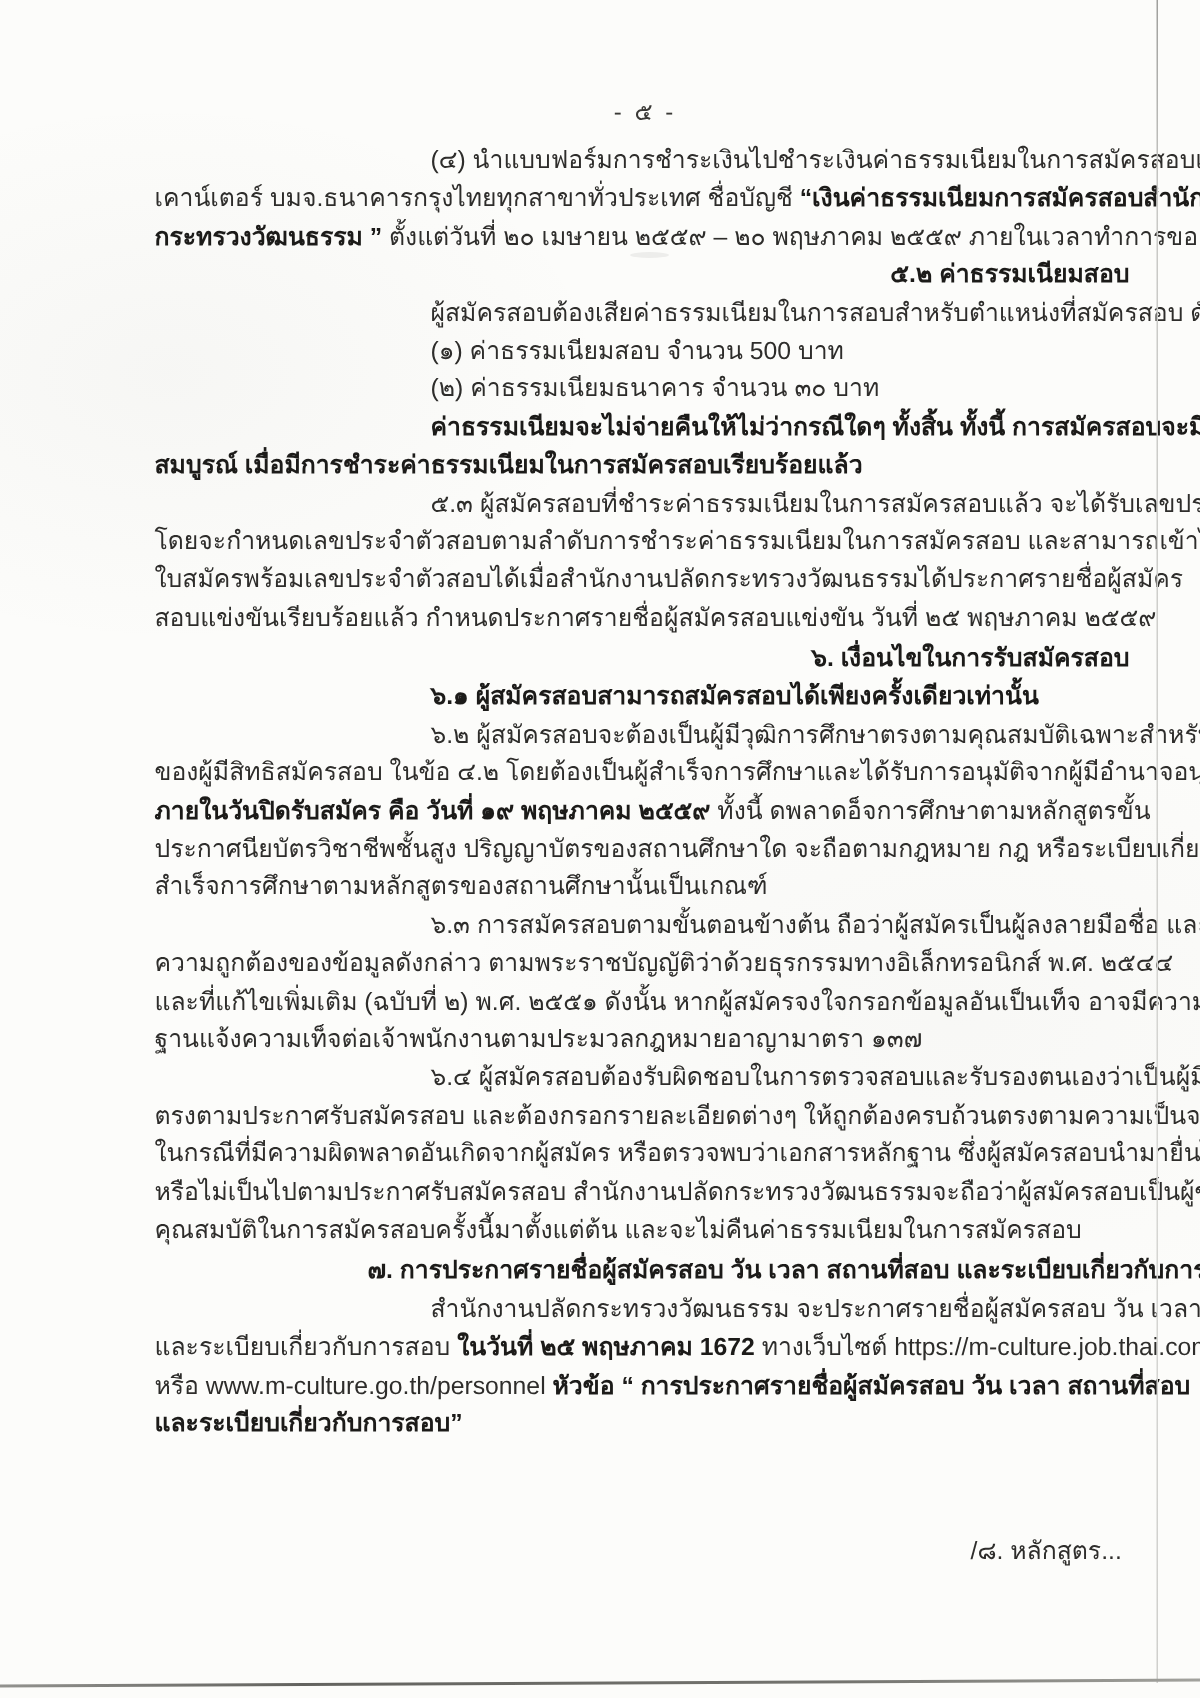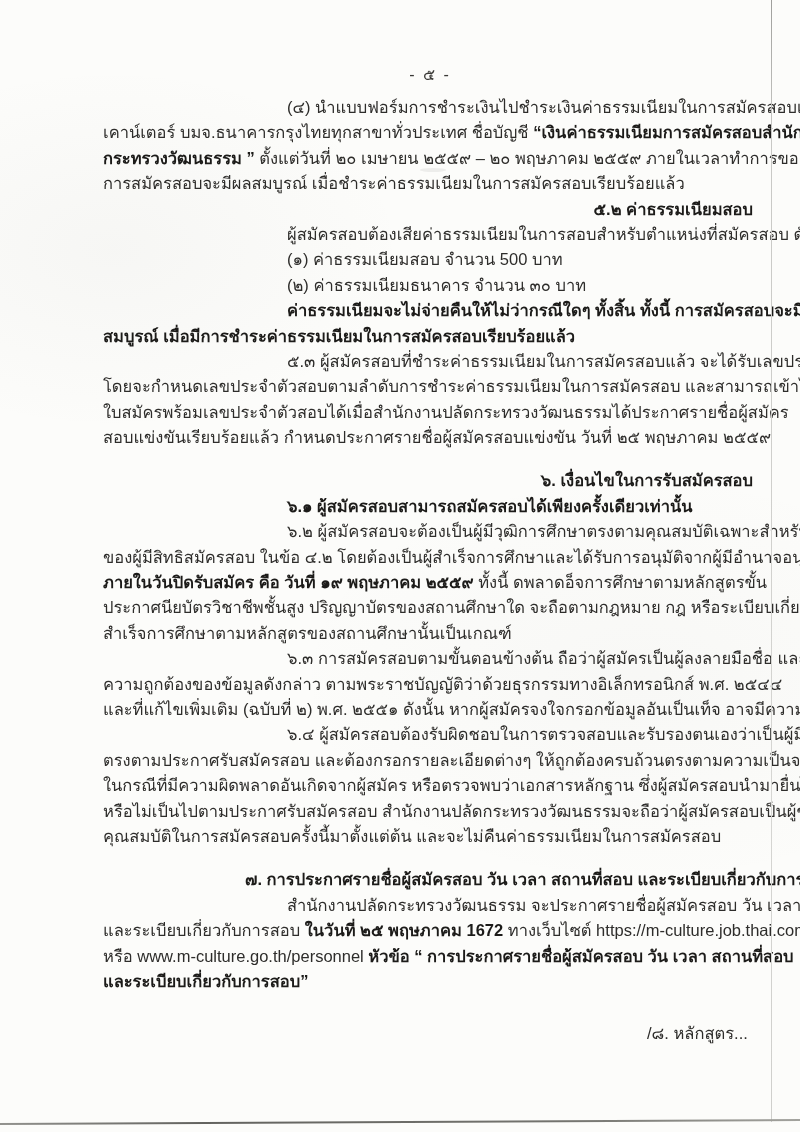--- a/index.html
+++ b/index.html
@@ -29,21 +29,21 @@
     position:absolute;left:103px;top:95px;width:650px;
   }
   .line{
     height:25.4px;line-height:25.4px;
     font-size:16.5px;
     white-space:nowrap;
   }
   .indent-margin{padding-left:0;}
   .indent-para{padding-left:184px;}
   .indent-section{padding-left:142px;text-align:right;}
-  .gap{margin-top:18px;}
+  .gap{margin-top:2px;}
   .seg{color:var(--ink);}
   .seg.b{font-weight:bold;color:var(--ink-bold);}
   .continuation{
     position:absolute;left:647px;top:1020px;
     font-size:16.5px;color:var(--ink);
   }
   .scan-vline{
     position:absolute;left:771px;top:0;width:1px;height:1122px;
     background:linear-gradient(to bottom,#9f9f9c,var(--vline) 12%,#d6d6d3 70%,#cfcfcc);
   }
@@ -64,21 +64,20 @@
   <div class="page-number">- ๕ -</div>
 
   <div class="content">
 
       <div class="line indent-para"><span class="seg">(๔) นำแบบฟอร์มการชำระเงินไปชำระเงินค่าธรรมเนียมในการสมัครสอบเฉพาะที่</span></div>
 
       <div class="line indent-margin"><span class="seg">เคาน์เตอร์ บมจ.ธนาคารกรุงไทยทุกสาขาทั่วประเทศ ชื่อบัญชี </span><span class="seg b">“เงินค่าธรรมเนียมการสมัครสอบสำนักงานปลัด</span></div>
 
       <div class="line indent-margin"><span class="seg b">กระทรวงวัฒนธรรม ” </span><span class="seg">ตั้งแต่วันที่ ๒๐ เมษายน ๒๕๕๙ – ๒๐ พฤษภาคม ๒๕๕๙ ภายในเวลาทำการของธนาคาร</span></div>
 
-      <div class="line indent-margin"><span class="seg">การสมัครสอบจะมีผลสมบูรณ์ เมื่อชำระค่าธรรมเนียมในการสมัครสอบเรียบร้อยแล้ว</span></div>
 
       <div class="line indent-section"><span class="seg b">๕.๒  ค่าธรรมเนียมสอบ</span></div>
 
       <div class="line indent-para"><span class="seg">ผู้สมัครสอบต้องเสียค่าธรรมเนียมในการสอบสำหรับตำแหน่งที่สมัครสอบ ดังนี้</span></div>
 
       <div class="line indent-para"><span class="seg">(๑) ค่าธรรมเนียมสอบ จำนวน 500 บาท</span></div>
 
       <div class="line indent-para"><span class="seg">(๒) ค่าธรรมเนียมธนาคาร จำนวน ๓๐ บาท</span></div>
 
       <div class="line indent-para"><span class="seg b">ค่าธรรมเนียมจะไม่จ่ายคืนให้ไม่ว่ากรณีใดๆ ทั้งสิ้น ทั้งนี้ การสมัครสอบจะมีผล</span></div>
@@ -106,20 +105,21 @@
       <div class="line indent-margin"><span class="seg">ประกาศนียบัตรวิชาชีพชั้นสูง ปริญญาบัตรของสถานศึกษาใด จะถือตามกฎหมาย กฎ หรือระเบียบเกี่ยวกับการ</span></div>
 
       <div class="line indent-margin"><span class="seg">สำเร็จการศึกษาตามหลักสูตรของสถานศึกษานั้นเป็นเกณฑ์</span></div>
 
       <div class="line indent-para"><span class="seg">๖.๓ การสมัครสอบตามขั้นตอนข้างต้น ถือว่าผู้สมัครเป็นผู้ลงลายมือชื่อ และรับรอง</span></div>
 
       <div class="line indent-margin"><span class="seg">ความถูกต้องของข้อมูลดังกล่าว ตามพระราชบัญญัติว่าด้วยธุรกรรมทางอิเล็กทรอนิกส์ พ.ศ. ๒๕๔๔</span></div>
 
       <div class="line indent-margin"><span class="seg">และที่แก้ไขเพิ่มเติม (ฉบับที่ ๒) พ.ศ. ๒๕๕๑ ดังนั้น หากผู้สมัครจงใจกรอกข้อมูลอันเป็นเท็จ อาจมีความผิด</span></div>
 
+      <div class="line indent-margin"><span class="seg">ฐานแจ้งความเท็จต่อเจ้าพนักงานตามประมวลกฎหมายอาญามาตรา ๑๓๗</span></div>
 
       <div class="line indent-para"><span class="seg">๖.๔ ผู้สมัครสอบต้องรับผิดชอบในการตรวจสอบและรับรองตนเองว่าเป็นผู้มีคุณสมบัติ</span></div>
 
       <div class="line indent-margin"><span class="seg">ตรงตามประกาศรับสมัครสอบ และต้องกรอกรายละเอียดต่างๆ ให้ถูกต้องครบถ้วนตรงตามความเป็นจริง</span></div>
 
       <div class="line indent-margin"><span class="seg">ในกรณีที่มีความผิดพลาดอันเกิดจากผู้สมัคร หรือตรวจพบว่าเอกสารหลักฐาน ซึ่งผู้สมัครสอบนำมายื่นไม่ตรง</span></div>
 
       <div class="line indent-margin"><span class="seg">หรือไม่เป็นไปตามประกาศรับสมัครสอบ สำนักงานปลัดกระทรวงวัฒนธรรมจะถือว่าผู้สมัครสอบเป็นผู้ขาด</span></div>
 
       <div class="line indent-margin"><span class="seg">คุณสมบัติในการสมัครสอบครั้งนี้มาตั้งแต่ต้น และจะไม่คืนค่าธรรมเนียมในการสมัครสอบ</span></div>

